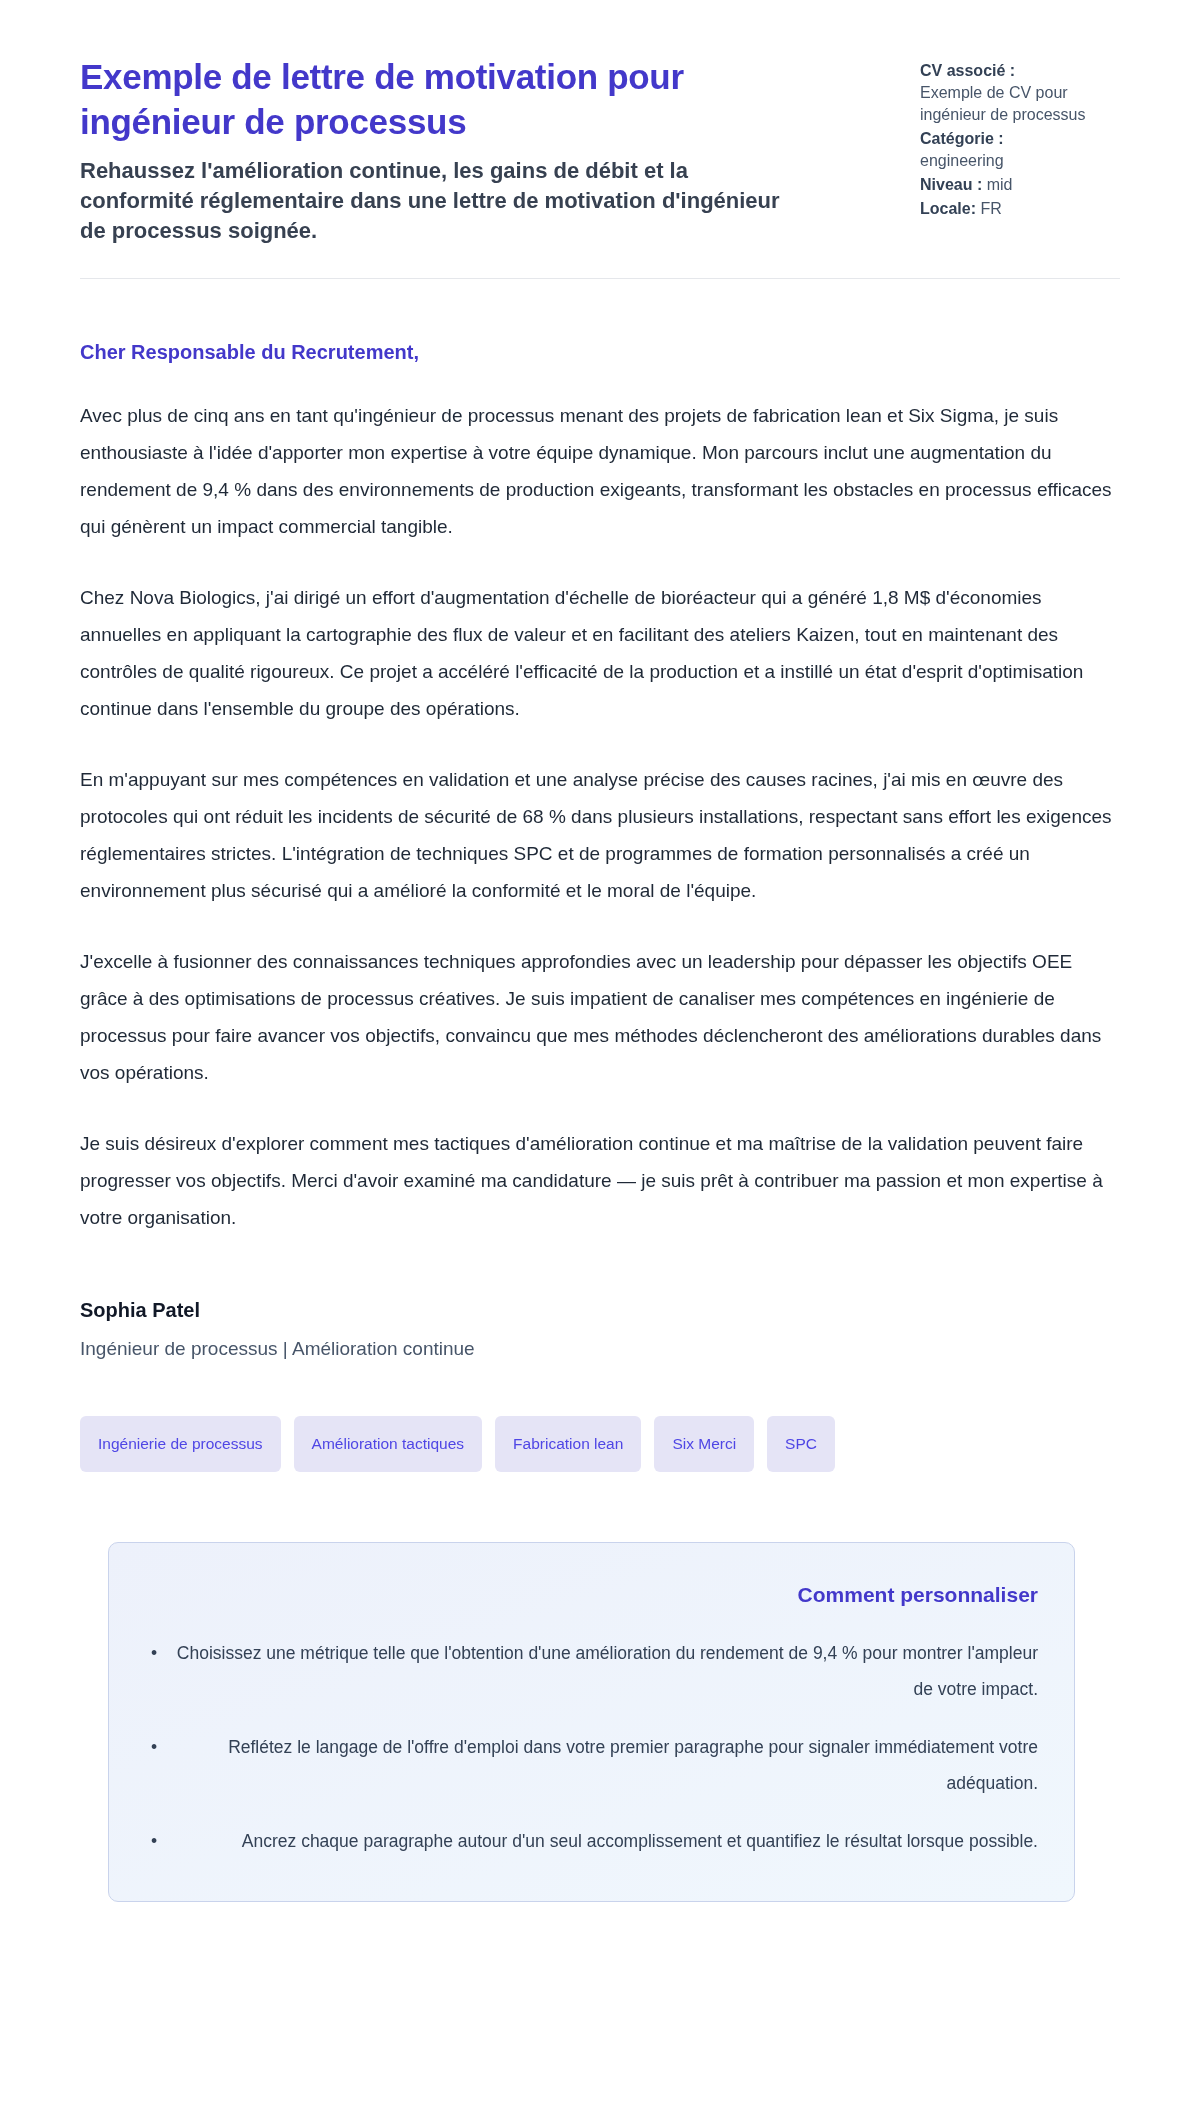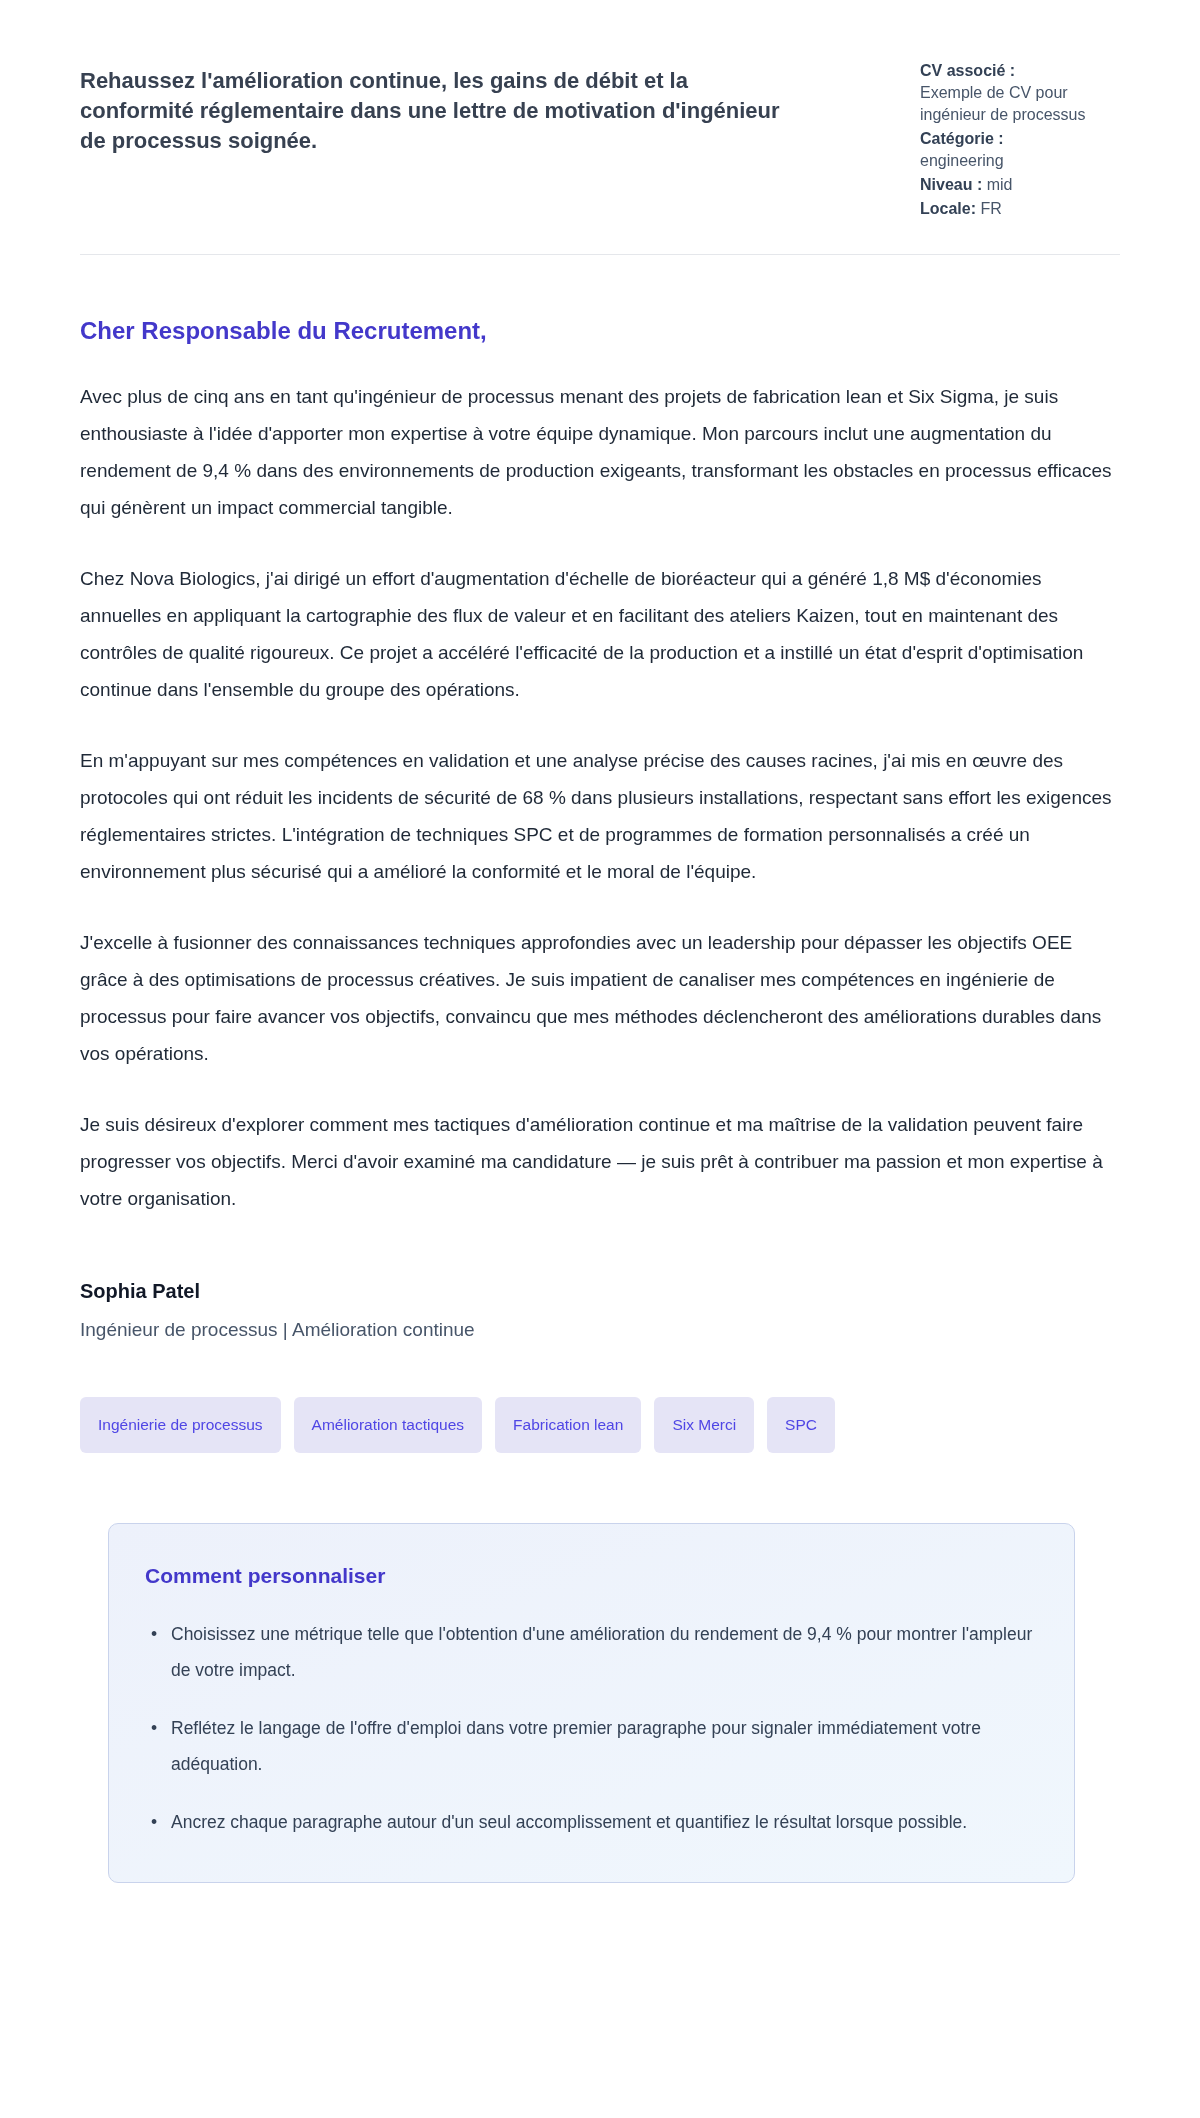--- a/index.html
+++ b/index.html
@@ -49,21 +49,21 @@
   .meta-item strong { color: #334155; font-weight: bold; }
   .meta-item.stacked strong { display: block; }
   .divider {
     border: none;
     border-top: 1px solid #e5e7eb;
     margin-top: 32px;
   }
   
   .letter { margin-top: 62px; }
   .greeting {
-    font-size: 24px;
+    font-size: 20px;
     font-weight: bold;
     color: #4338ca;
     margin-bottom: 33px;
   }
   .para {
     font-size: 19px;
     line-height: 37px;
     color: #1f2937;
     margin-bottom: 34px;
   }
@@ -95,20 +95,21 @@
     border-radius: 6px;
     cursor: pointer;
   }
   
   .callout {
     margin: 70px 45px 0 28px;
     border: 1px solid #c9d3ec;
     border-radius: 10px;
     background: linear-gradient(to bottom right, #edf1fb 0%, #f0f7fd 100%);
     padding: 40px 36px 42px 36px;
+    text-align: right;
   }
   .callout-title {
     font-size: 21px;
     font-weight: bold;
     color: #4338ca;
     margin-bottom: 28px;
   }
   .callout-list { list-style: none; }
   .callout-list li {
     position: relative;
@@ -127,20 +128,21 @@
   }
 </style>
 </head>
 <body>
 
 <div class="page">
   <div class="container">
 
     <header class="header">
       <div class="header-left">
+        <h1 class="title">Exemple de lettre de motivation pour ingénieur de processus</h1>
         <p class="subtitle">Rehaussez l'amélioration continue, les gains de débit et la conformité réglementaire dans une lettre de motivation d'ingénieur de processus soignée.</p>
       </div>
       <aside class="meta">
         <div class="meta-item stacked">
           <strong>CV associé :</strong>
           <span>Exemple de CV pour ingénieur de processus</span>
         </div>
         <div class="meta-item stacked">
           <strong>Catégorie :</strong>
           <span>engineering</span>

